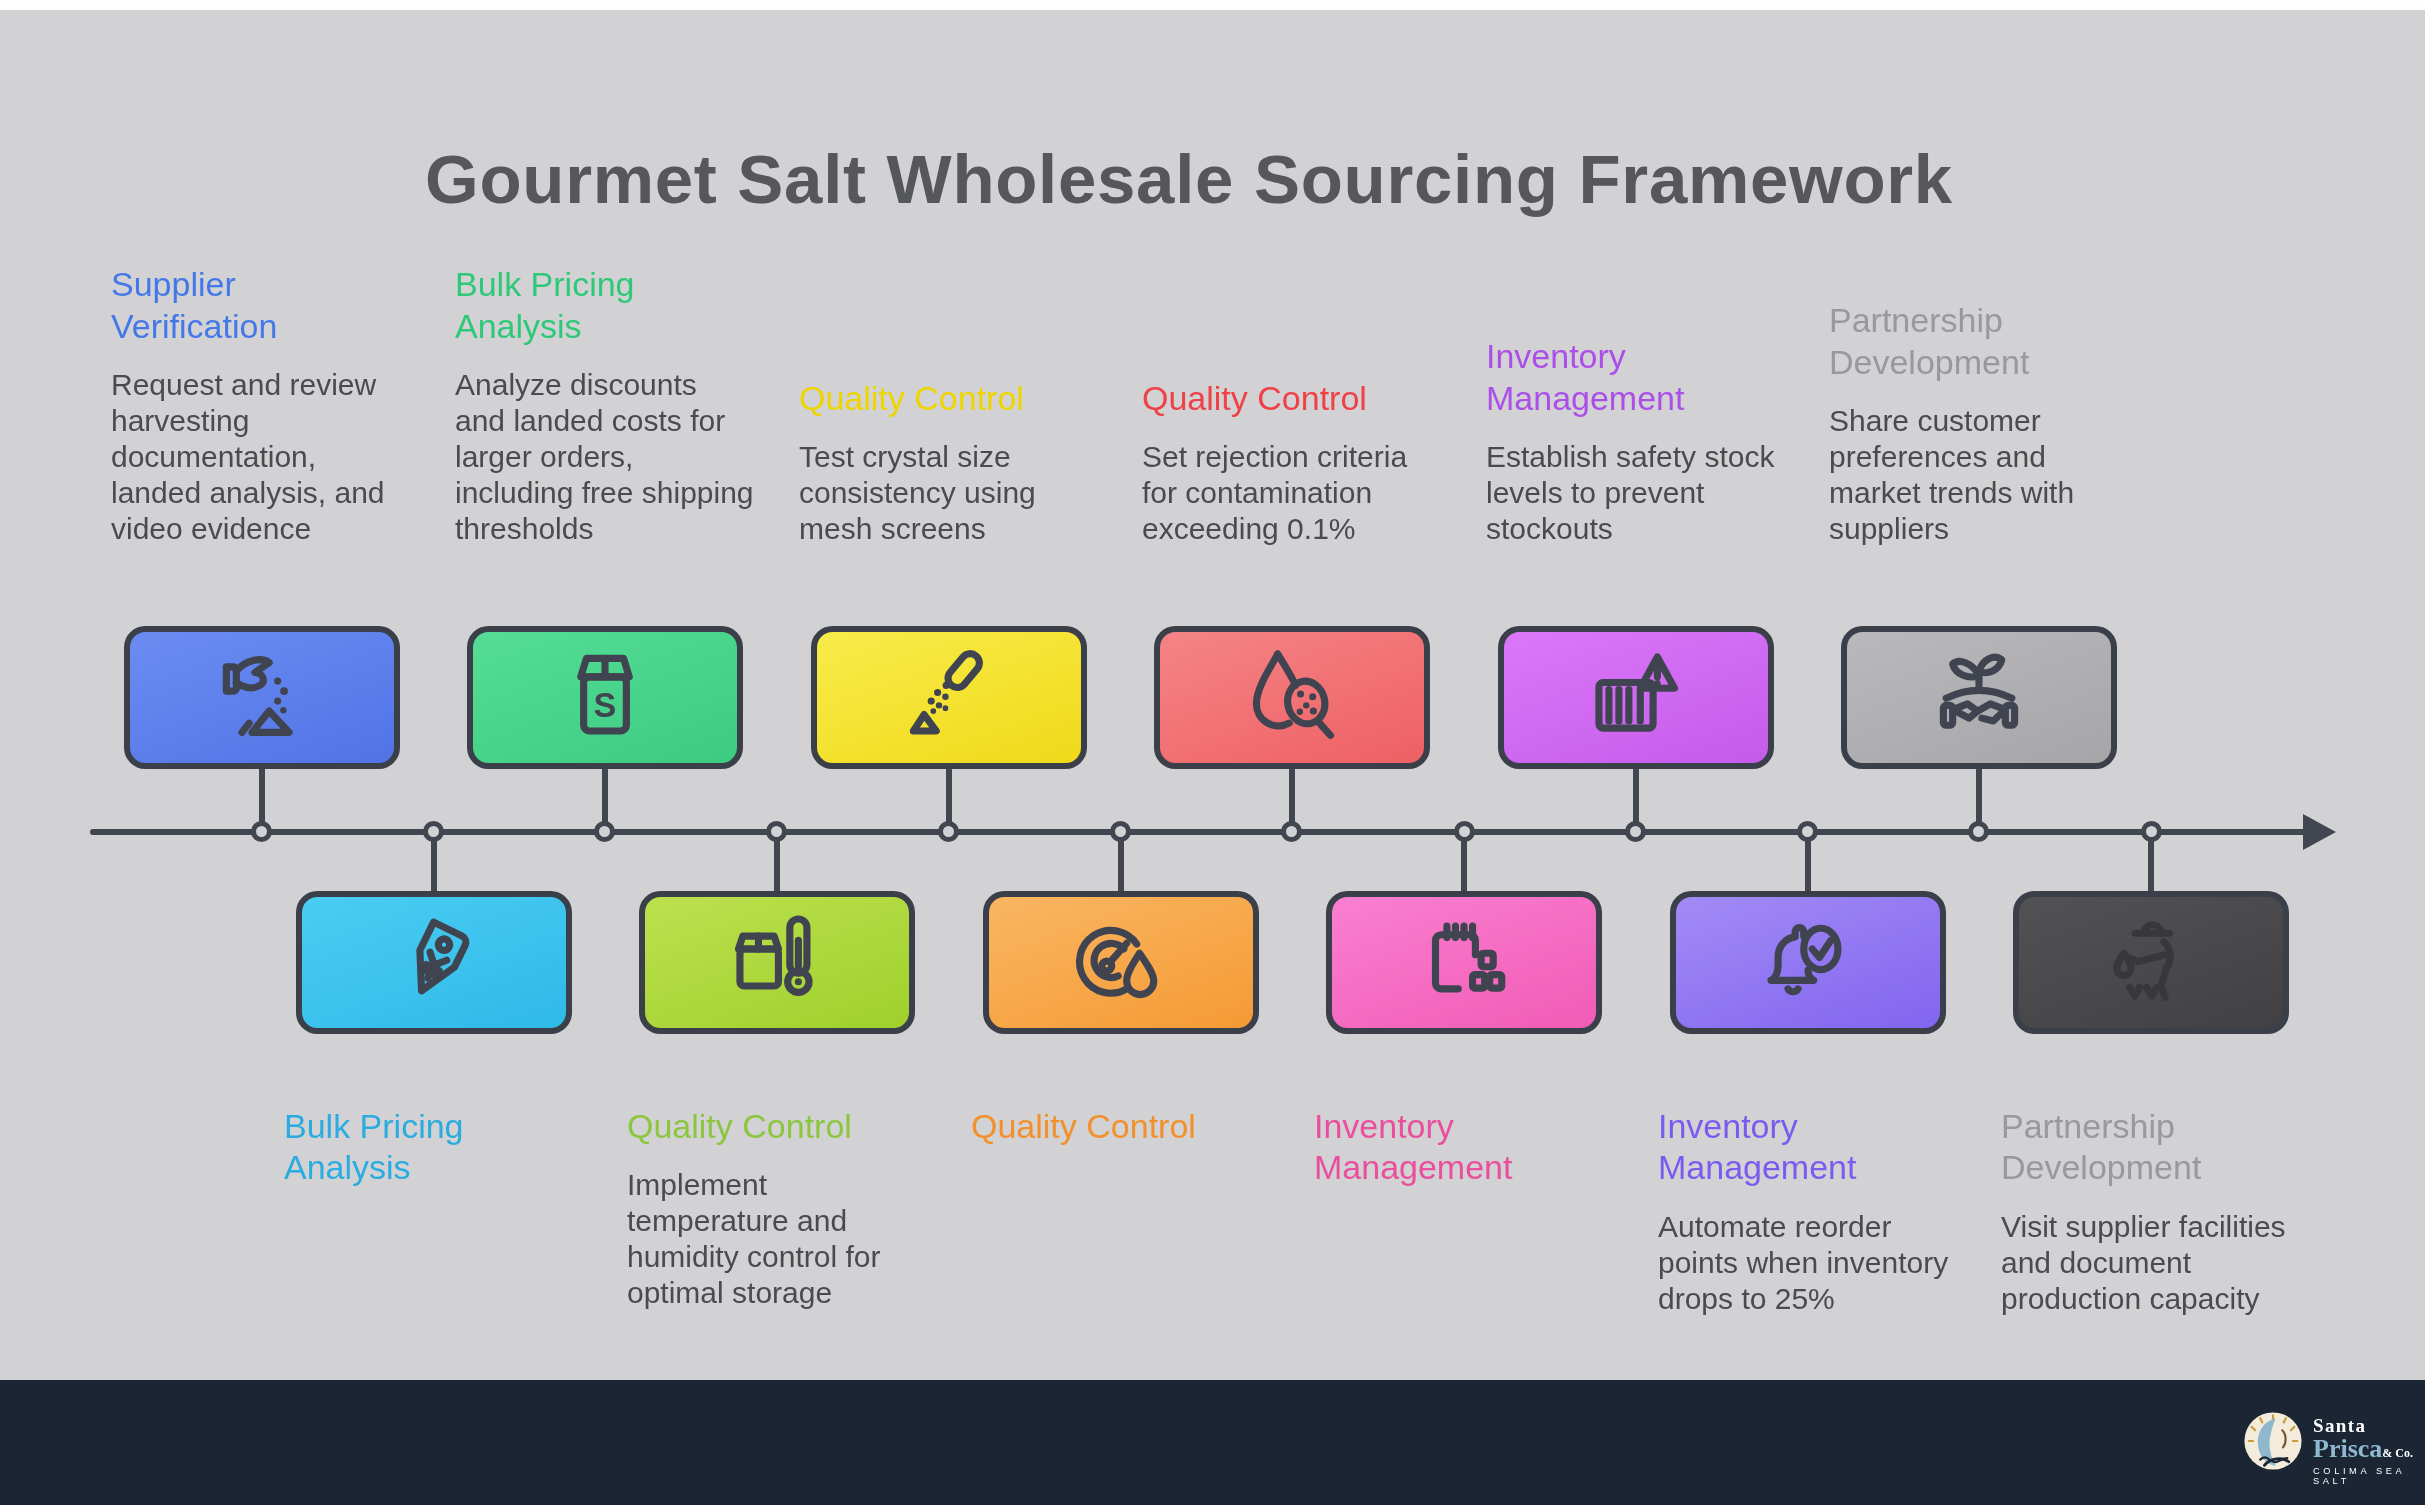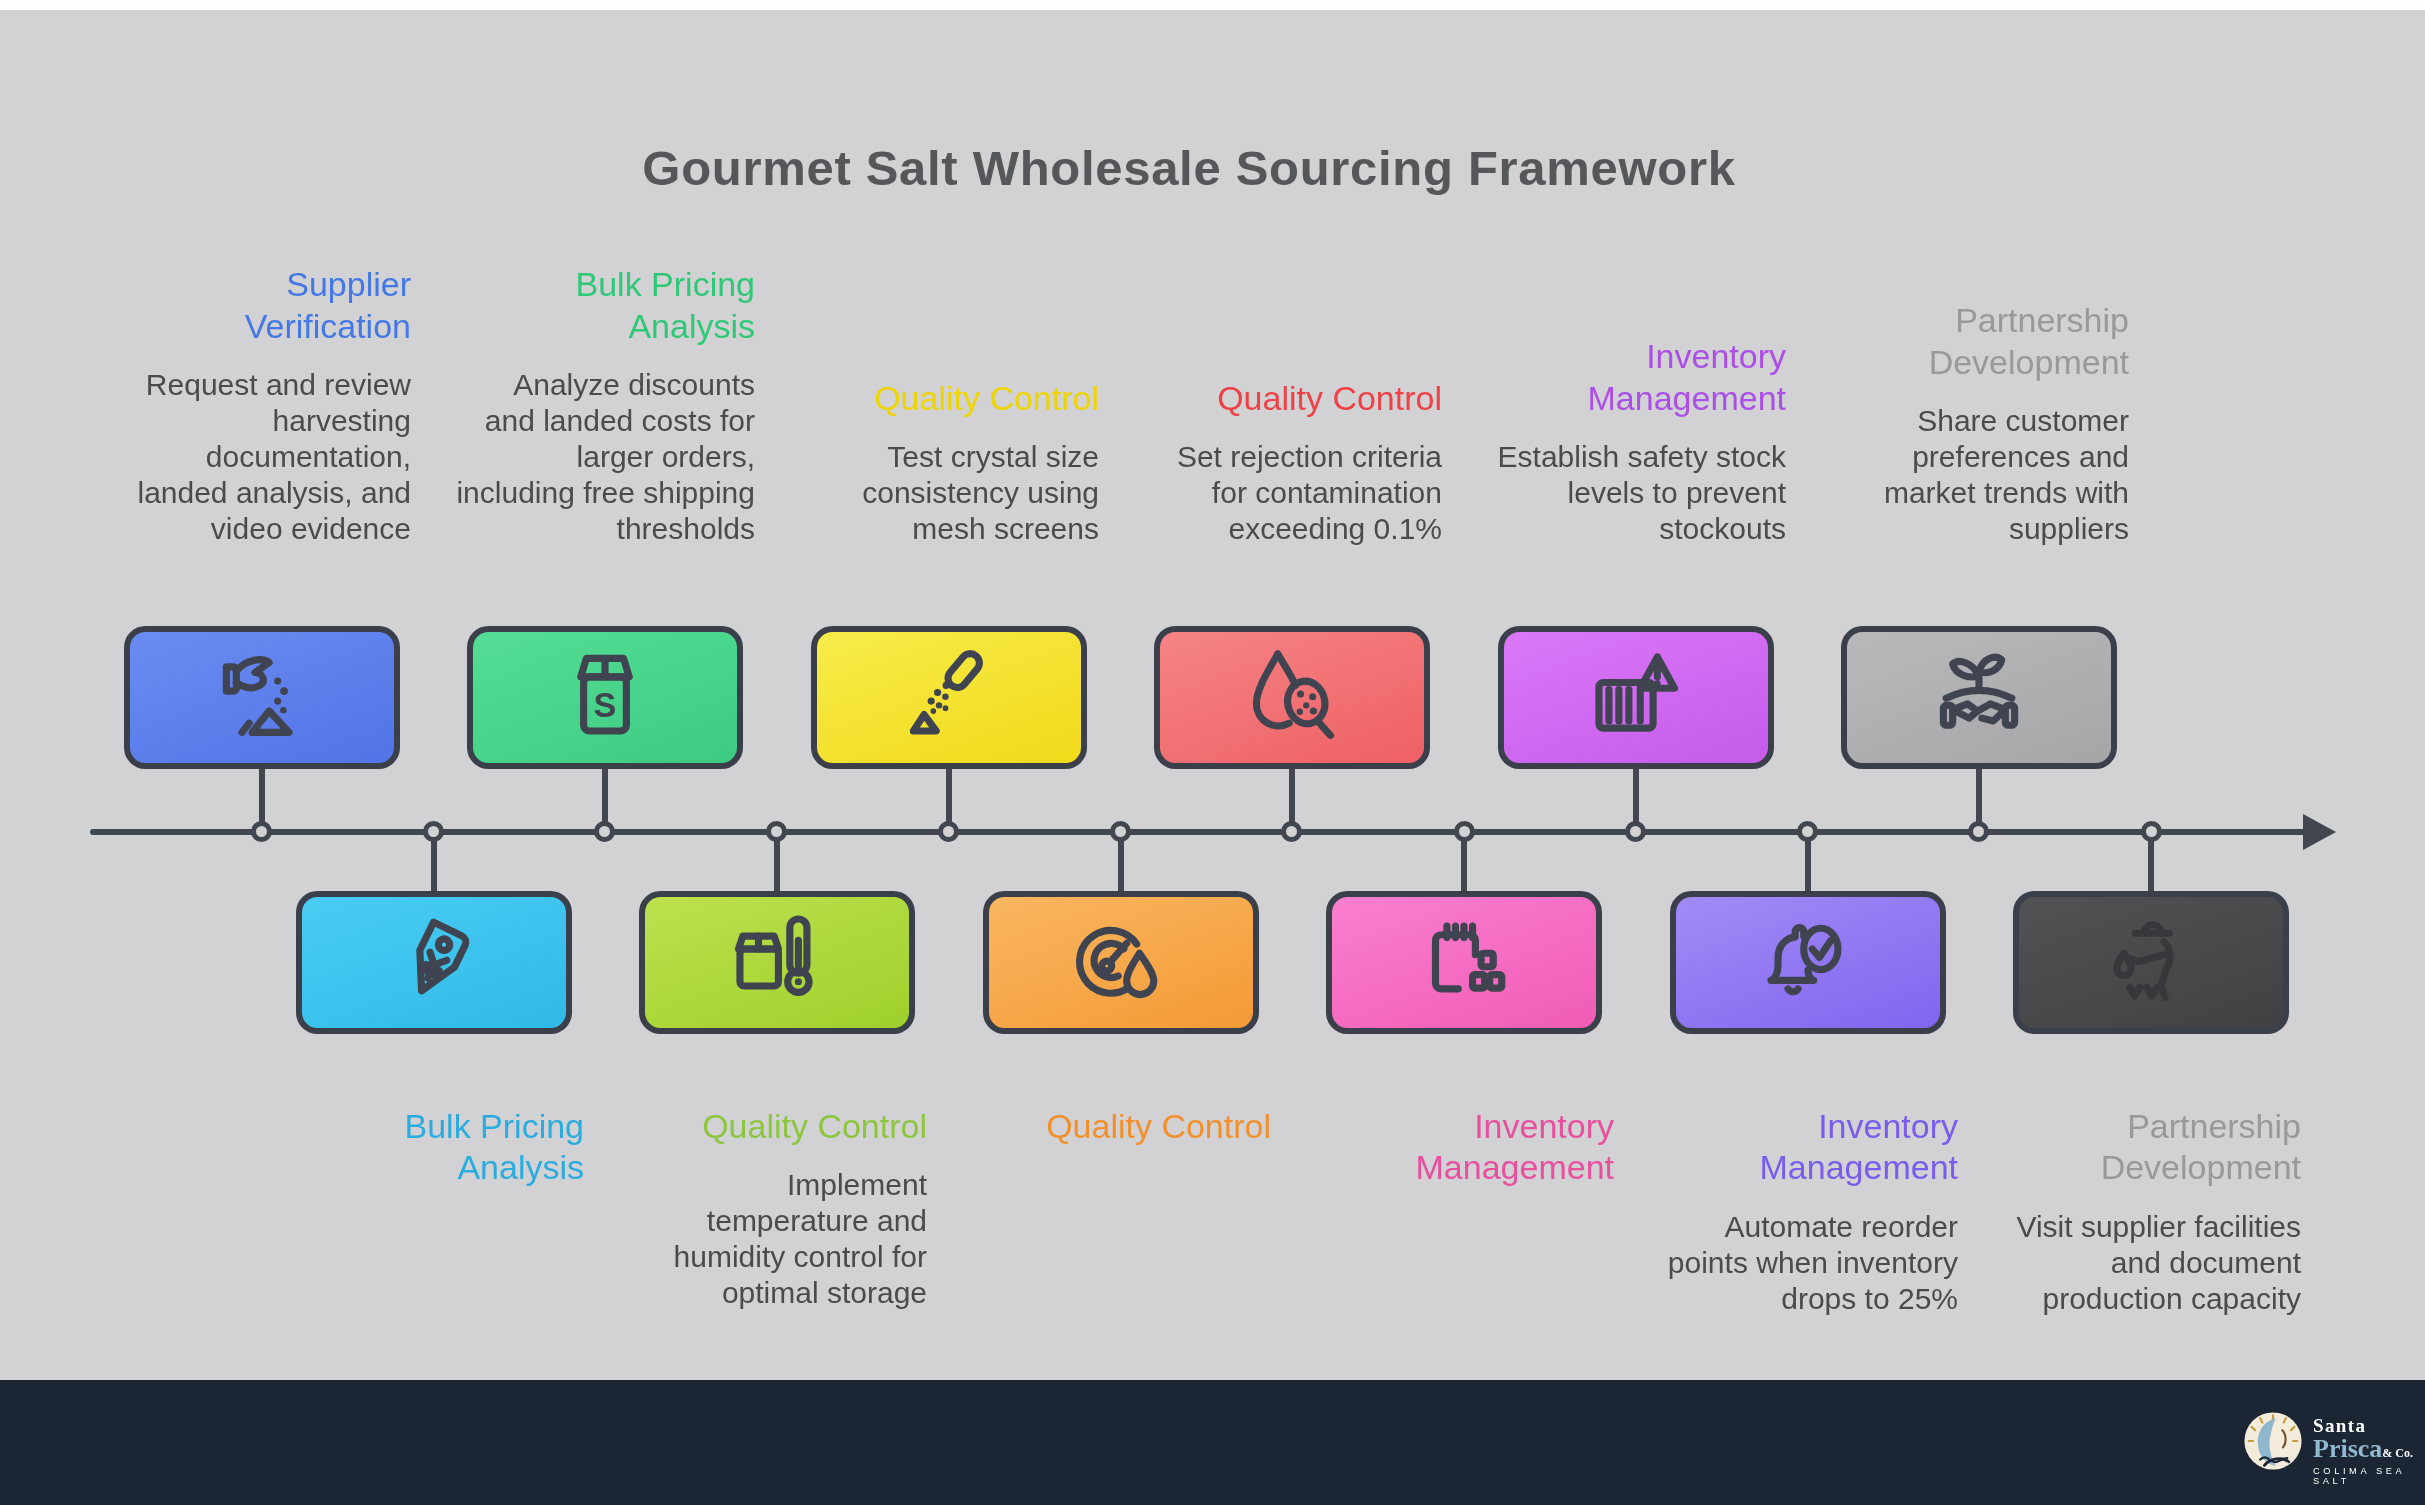--- a/index.html
+++ b/index.html
@@ -1,35 +1,35 @@
 <!DOCTYPE html>
 <html style="font-size:11.4px"><head>
 <meta charset="utf-8">
 <style>
   html,body{margin:0;padding:0;background:#D2D2D4;}
   #canvas{position:relative;width:2426px;height:1506px;background:#D2D2D4;overflow:hidden;
           font-family:"Liberation Sans", sans-serif;}
   .top-strip{position:absolute;left:0;top:0;width:2426px;height:10px;background:#FEFEFE;}
   .page-title{position:absolute;left:0;top:140px;width:2378px;text-align:center;
-              font-size:49px;font-weight:bold;color:#56575A;letter-spacing:0.7px;}
+              font-size:69px;font-weight:bold;color:#56575A;letter-spacing:0.7px;}
   
   .axis{position:absolute;left:90px;top:829px;width:2218px;height:5.7px;background:#42464F;border-radius:2.9px;}
   .axis-arrow{position:absolute;left:2303px;top:814px;width:0;height:0;
               border-top:18.6px solid transparent;border-bottom:18.6px solid transparent;
               border-left:33px solid #42464F;}
   .stem{position:absolute;width:5.7px;background:#42464F;}
   .node{position:absolute;top:821px;width:21.4px;height:21.4px;border-radius:50%;
         background:#D2D2D4;border:5px solid #42464F;box-sizing:border-box;}
   
   .box{position:absolute;width:276px;height:143px;border:6.4px solid #3A3F4A;border-radius:21.4px;
        box-sizing:border-box;display:flex;align-items:center;justify-content:center;}
   .box.toprow{top:626px;}
   .box.bottomrow{top:891px;}
   
-  .txt{position:absolute;width:300px;text-align:right;}
+  .txt{position:absolute;width:300px;text-align:left;}
   .txt.toprow{bottom:959px;}
   .txt.bottomrow{top:1106px;}
   .step-label{font-size:34px;line-height:1.22;margin-bottom:20px;}
   .step-desc{font-size:30px;line-height:1.2;color:#4B4B4E;}
   
   .st{fill:none;stroke:#3F4450;stroke-width:10;stroke-linecap:round;stroke-linejoin:round;}
   .sf{fill:#3F4450;stroke:none;}
   .st2{fill:none;stroke:#38383C;stroke-width:10;stroke-linecap:round;stroke-linejoin:round;}
   .st-text{fill:#3F4450;font-family:"Liberation Sans",sans-serif;font-weight:bold;}
   

